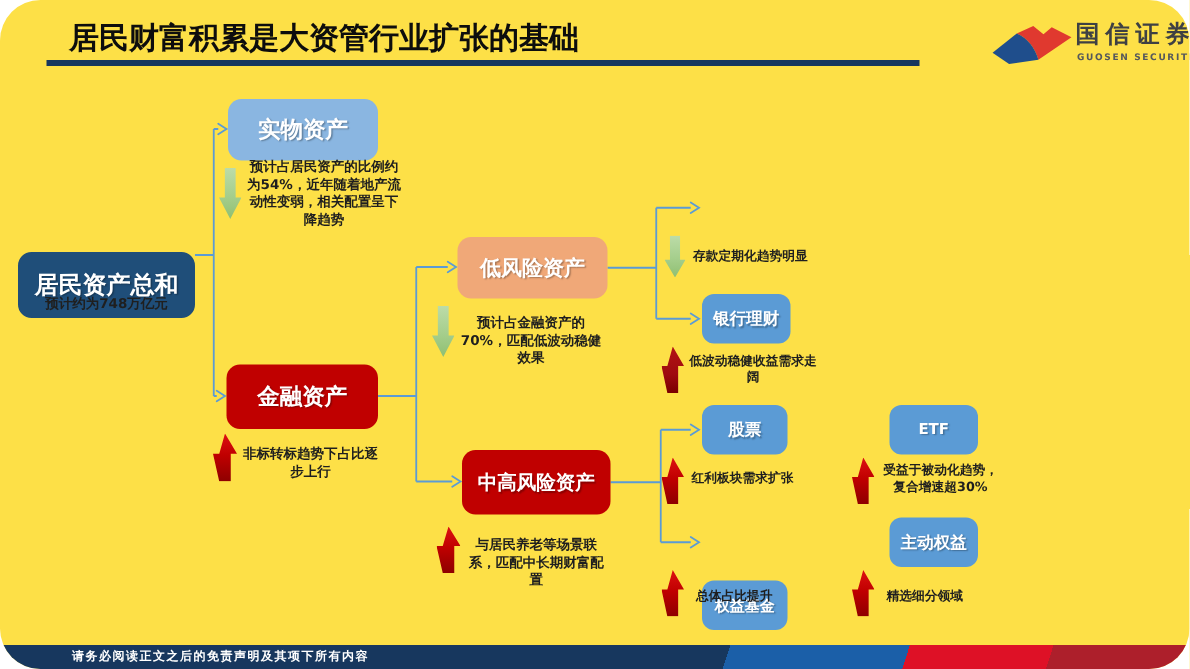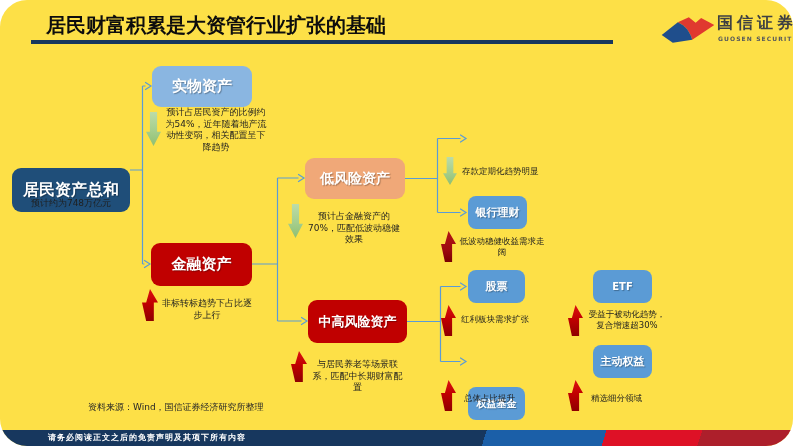--- a/index.html
+++ b/index.html
@@ -23,21 +23,21 @@
     position:absolute;border-radius:9px;display:flex;align-items:center;justify-content:center;
     color:#fff;font-weight:bold;text-align:center;
     text-shadow:1px 1px 1px rgba(0,0,0,0.3);
   }
   .box.root{background:#1F4E79;}
   .box.lightblue{background:#8AB6E1;}
   .box.blue{background:#5B9BD5;border-radius:8px;}
   .box.orange{background:#F0A878;}
   .box.red{background:#C00000;}
   .note{
-    position:absolute;font-size:9px;line-height:11.5px;font-weight:normal;color:#1f1f1f;
+    position:absolute;font-size:9px;line-height:11.5px;font-weight:bold;color:#1f1f1f;
     text-align:center;
   }
   .note.left{text-align:left;}
   
   .arrow-down{
     position:absolute;
     background:linear-gradient(180deg,#BCDCA8 0%,#A5CE8C 55%,#8FBF72 100%);
     clip-path:polygon(26% 0%,74% 0%,74% 58%,100% 58%,50% 100%,0% 58%,26% 58%);
   }
   .arrow-up{
@@ -132,18 +132,17 @@
   <div class="note" style="left:586px;top:309px;width:82px;font-size:8.5px;line-height:10.5px;">受益于被动化趋势，复合增速超30%</div>
 
   <div class="box blue" style="left:468px;top:345px;width:57px;height:33px;font-size:10px;margin-top:42px;">权益基金</div>
   <div class="arrow-up" style="left:441px;top:380px;width:15px;height:31px;"></div>
   <div class="note left" style="left:464px;top:393px;width:80px;font-size:8.5px;">总体占比提升</div>
 
   <div class="box blue" style="left:593px;top:345px;width:59px;height:33px;font-size:11px;">主动权益</div>
   <div class="arrow-up" style="left:568px;top:380px;width:15px;height:31px;"></div>
   <div class="note left" style="left:591px;top:393px;width:80px;font-size:8.5px;">精选细分领域</div>
 
-  <div class="source-note">资料来源：Wind，国信证券经济研究所整理</div>
   <div class="footer-bar">
     <div class="footer-text">请务必阅读正文之后的免责声明及其项下所有内容</div>
   </div>
 
 </div>
 
 </body></html>

